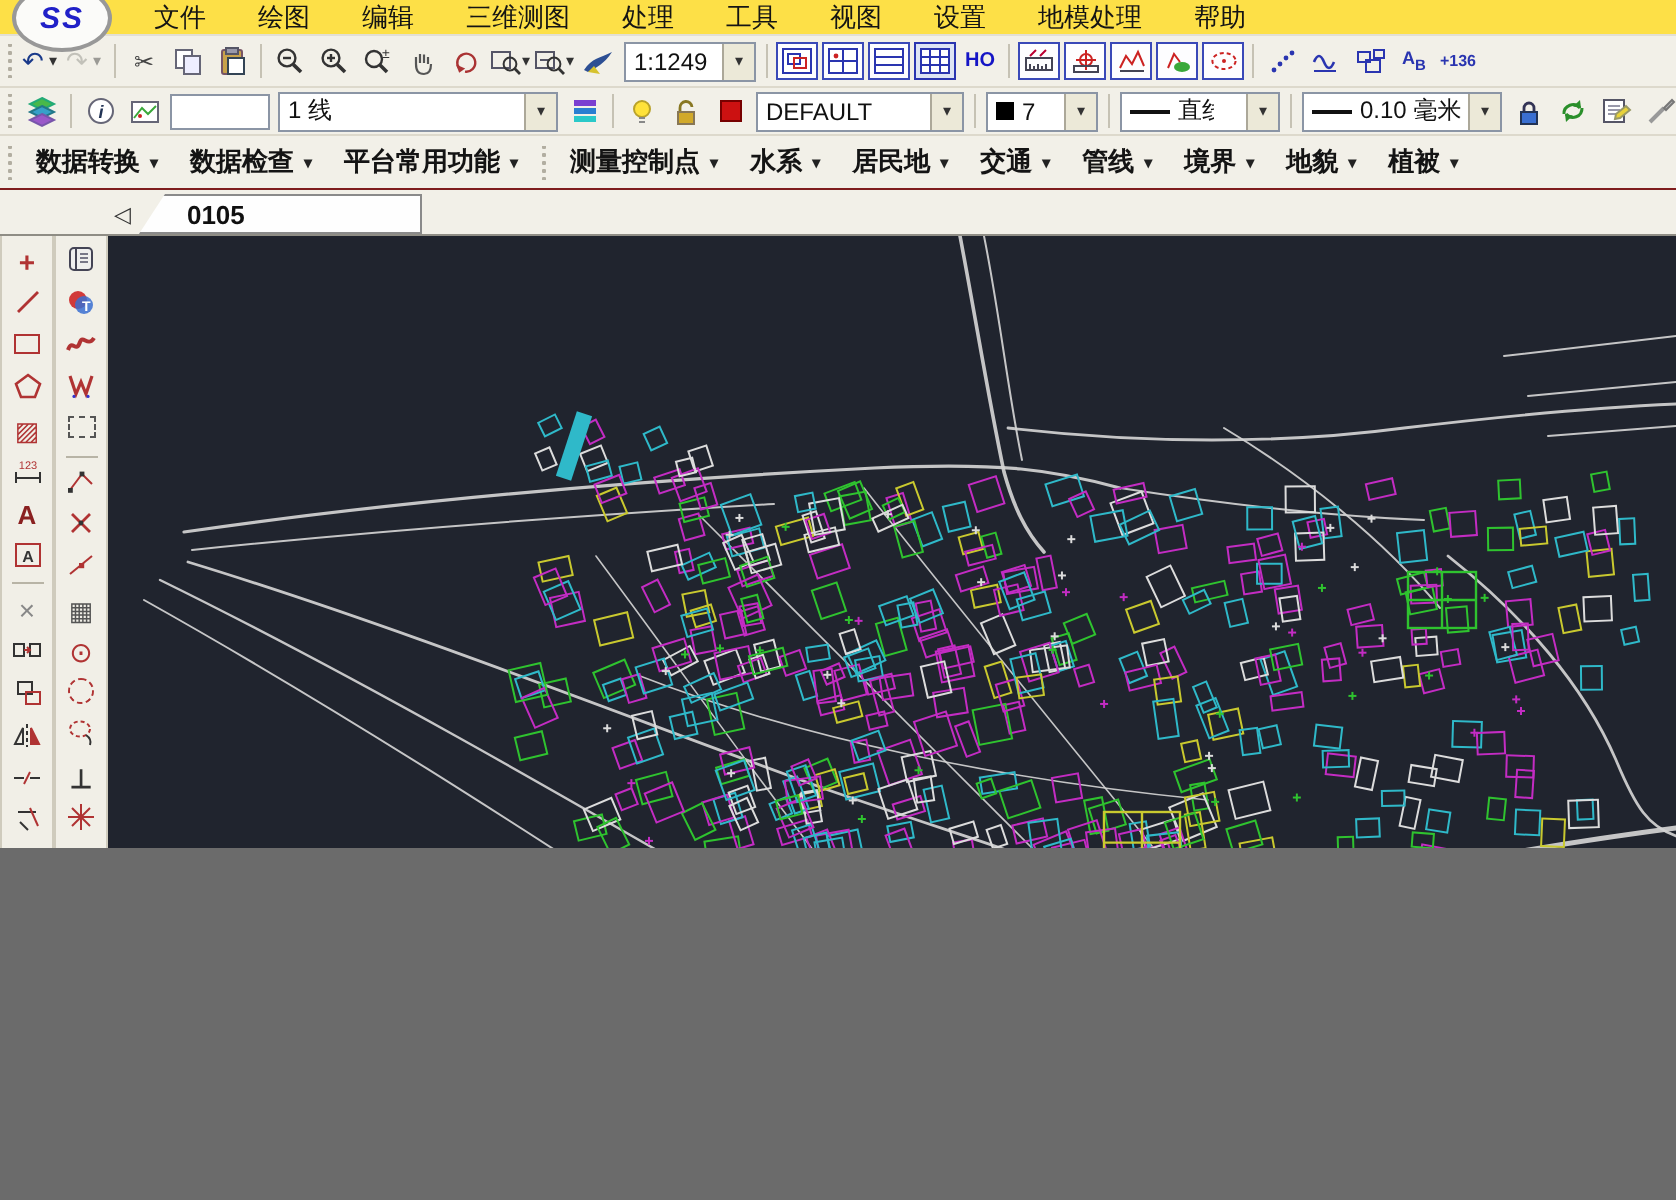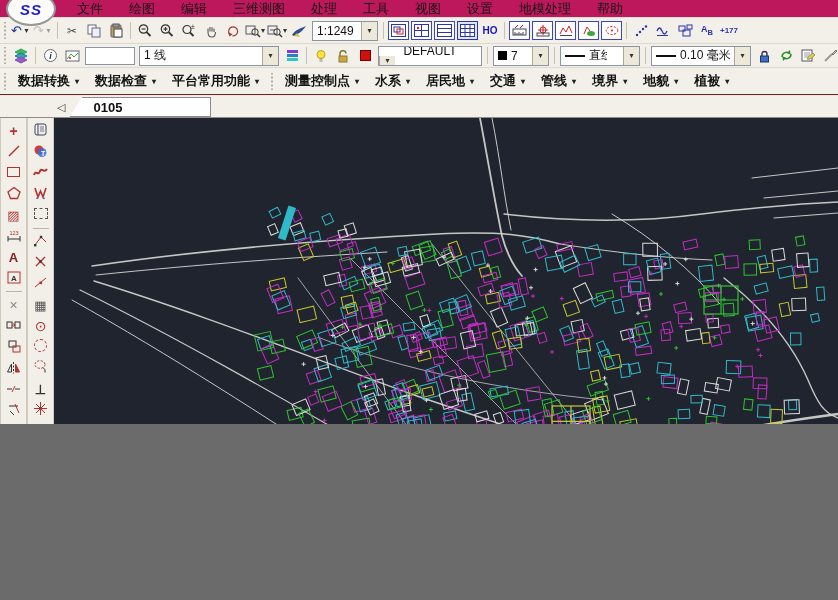--- a/index.html
+++ b/index.html
@@ -3,21 +3,21 @@
 <meta charset="utf-8">
 <style>
   html,body{margin:0;padding:0;background:#6b6b6b}
   .app{position:relative;width:838px;height:424px;overflow:hidden;background:#f2f0e8;
        font-family:"Liberation Sans","DejaVu Sans",sans-serif;user-select:none}
   
   .logo{position:absolute;left:6px;top:-8px;width:46px;height:30px;border:2px solid #989898;
         border-radius:50%;background:#fbfbf9;color:#2020c8;font-style:italic;font-weight:bold;
         font-size:15px;display:flex;align-items:center;justify-content:center;z-index:30;letter-spacing:1px}
   
-  .menubar{height:17px;display:flex;align-items:center;padding-left:64px;background:#be185d;
+  .menubar{height:17px;display:flex;align-items:center;padding-left:64px;background:#fde047;
            border-bottom:1px solid #e2dfd4;font-size:13px;color:#141414}
   .menuitem{padding:0 13px;cursor:default;line-height:17px}
   
   .tbrow{display:flex;align-items:center;background:#f2f0e8;border-bottom:1px solid #ddd9cc;
          overflow:hidden;white-space:nowrap;flex-wrap:nowrap}
   #tb-standard{height:25px}
   #tb-props{height:23px}
   #tb-cats{height:26px;border-bottom:1px solid #7f1d1d}
   .grip{flex:0 0 4px;width:4px;height:17px;margin:0 3px;
         background-image:radial-gradient(circle,#b2ae a1 1px,transparent 1.2px);
@@ -320,21 +320,21 @@
           </svg>
         </span>
       </button>
       <button class="tbtn">
         <span class="ic">
           <span style="color:#2a35b0;font-size:9px;font-weight:bold">A<sub>B</sub></span>
         </span>
       </button>
       <button class="tbtn">
         <span class="ic">
-          <span style="color:#2a35b0;font-size:8px;font-weight:bold">+177</span>
+          <span style="color:#2a35b0;font-size:8px;font-weight:bold">+136</span>
         </span>
       </button>
     </div>
   <div class="tbrow" id="tb-props">
       <span class="grip"></span>
       <button class="tbtn">
         <span class="ic">
           <svg width="16" height="16" viewBox="0 0 16 16">
             <path d="M8 1 L14 4 L8 7 L2 4 Z" fill="#49b849" stroke="#2a7"></path>
             <path d="M8 5 L14 8 L8 11 L2 8 Z" fill="#37a0c9" stroke="#278"></path>
@@ -391,21 +391,21 @@
             <path d="M4 7 V5 a3 3 0 0 1 6 -0.5" fill="none" stroke="#887722" stroke-width="1.4"></path>
             <rect x="3" y="7" width="8" height="6" fill="#d1a92a" stroke="#875"></rect>
           </svg>
         </span>
       </button>
       <button class="tbtn">
         <span class="ic">
           <span class="rsw"></span>
         </span>
       </button>
-      <div class="combo" style="width: 102px; flex-direction: column;">
+      <div class="combo" style="width: 102px;">
         <span class="cv">
           <span>DEFAULT</span>
         </span>
         <span class="car">▾</span>
       </div>
       <span class="tsep"></span>
       <div class="combo" style="width: 54px;">
         <span class="cv">
           <span class="swatch" style="background: rgb(0, 0, 0);"></span>
           <span>7</span>

